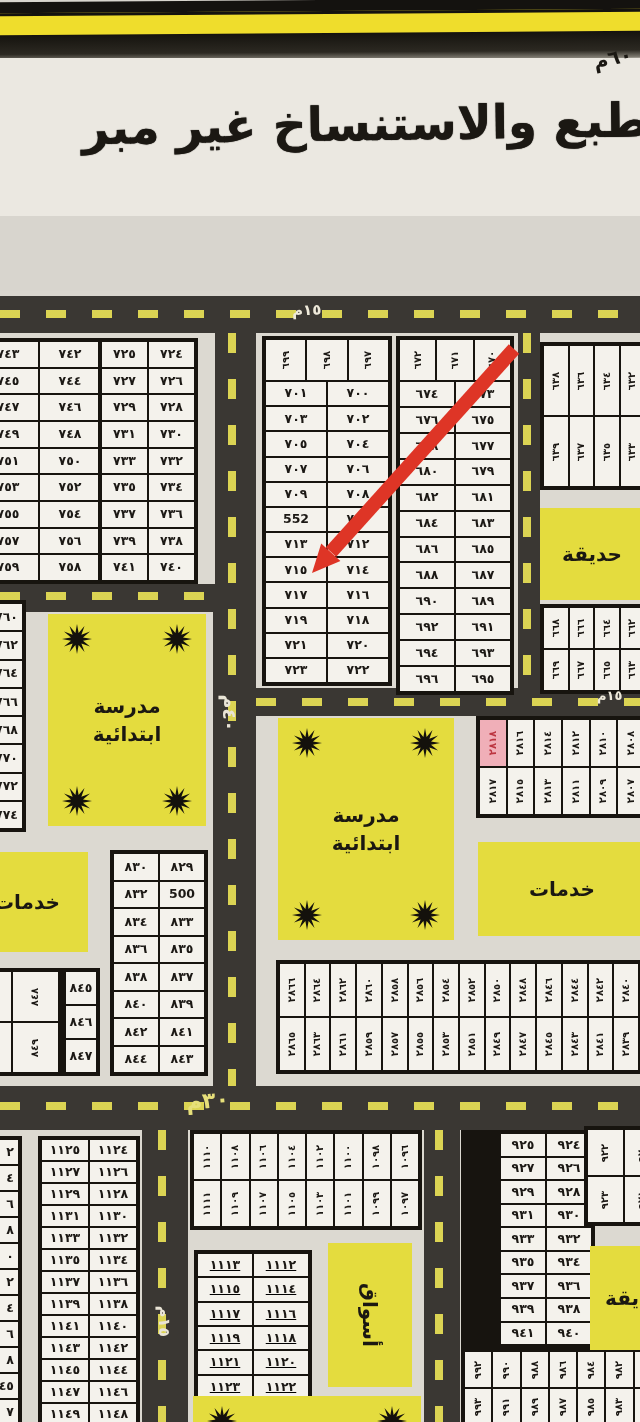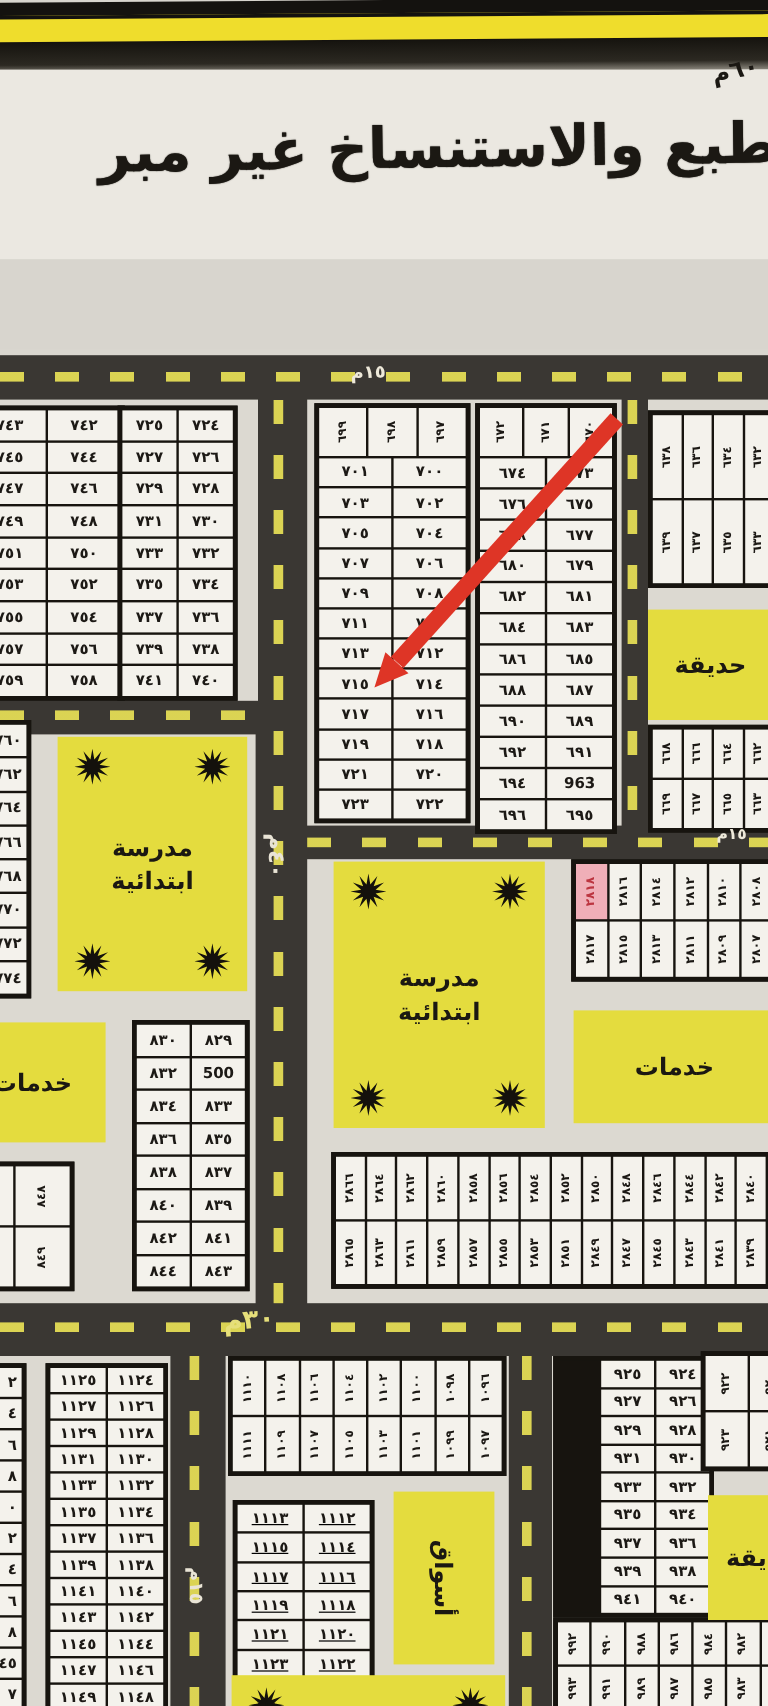--- a/index.html
+++ b/index.html
@@ -308,21 +308,21 @@
           <div class="row">
             <div class="cell">
               <span>٧٠٩</span>
             </div>
             <div class="cell">
               <span>٧٠٨</span>
             </div>
           </div>
           <div class="row">
             <div class="cell">
-              <span>٧١١</span>
+              <span>552</span>
             </div>
             <div class="cell">
               <span>٧١٠</span>
             </div>
           </div>
           <div class="row">
             <div class="cell">
               <span>٧١٣</span>
             </div>
             <div class="cell">
@@ -464,21 +464,21 @@
             </div>
             <div class="cell">
               <span>٦٩١</span>
             </div>
           </div>
           <div class="row">
             <div class="cell">
               <span>٦٩٤</span>
             </div>
             <div class="cell">
-              <span>963</span>
+              <span>٦٩٣</span>
             </div>
           </div>
           <div class="row">
             <div class="cell">
               <span>٦٩٦</span>
             </div>
             <div class="cell">
               <span>٦٩٥</span>
             </div>
           </div>
@@ -665,20 +665,39 @@
           <div class="row">
             <div class="cell rot"></div>
             <div class="cell rot">
               <span>٨٤٨</span>
             </div>
           </div>
           <div class="row">
             <div class="cell rot"></div>
             <div class="cell rot">
               <span>٨٤٩</span>
+            </div>
+          </div>
+        </div>
+      </div>
+      <div class="block" style="left: 62px; top: 968px; width: 38px; height: 108px;">
+        <div class="section">
+          <div class="row">
+            <div class="cell">
+              <span>٨٤٥</span>
+            </div>
+          </div>
+          <div class="row">
+            <div class="cell">
+              <span>٨٤٦</span>
+            </div>
+          </div>
+          <div class="row">
+            <div class="cell">
+              <span>٨٤٧</span>
             </div>
           </div>
         </div>
       </div>
       <div class="block" style="left: 476px; top: 716px; width: 172px; height: 102px;">
         <div class="section">
           <div class="row">
             <div class="cell rot hl">
               <span>٢٨١٨</span>
             </div>

